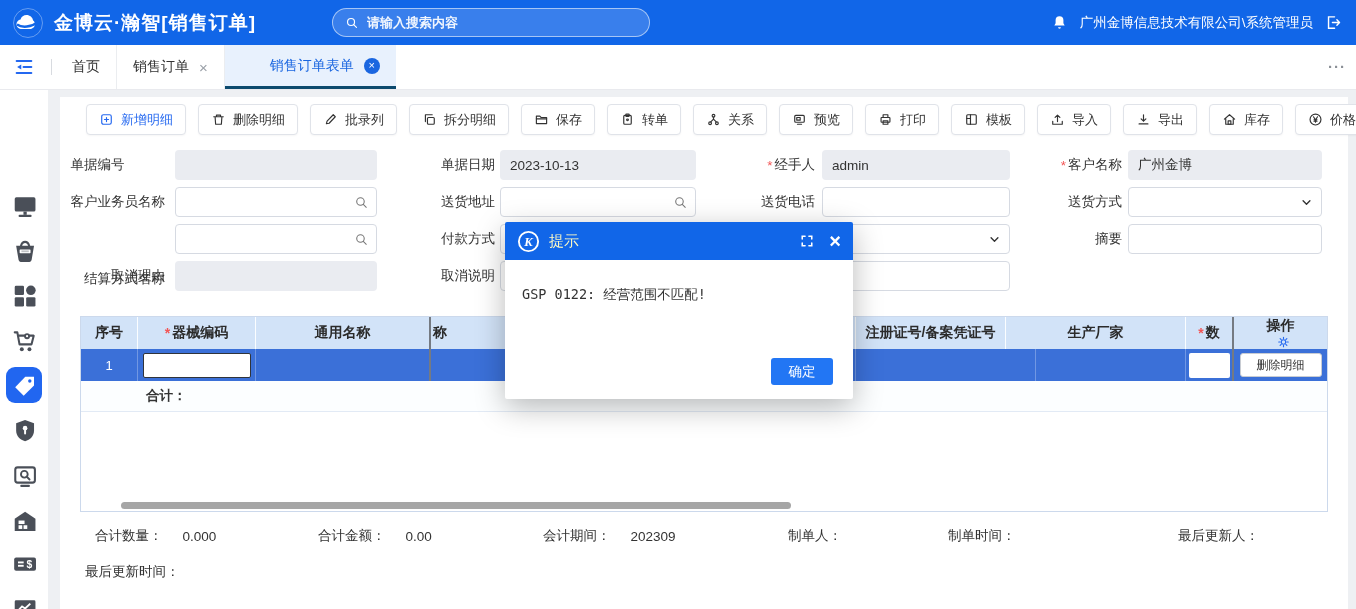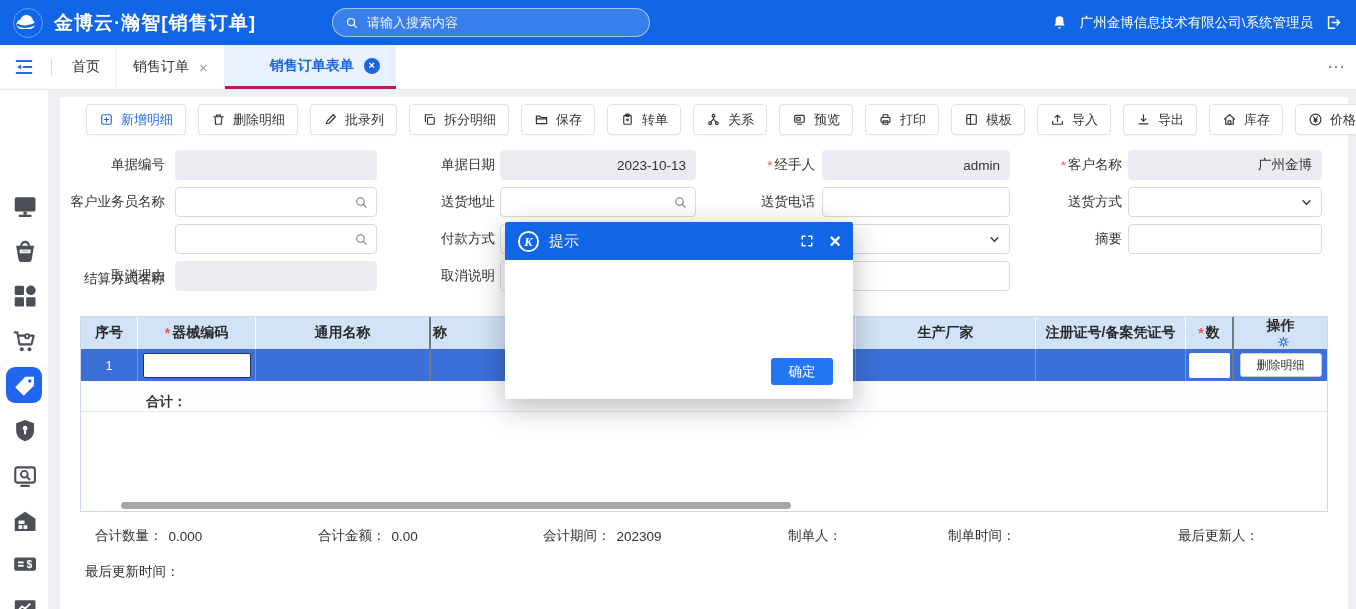--- a/index.html
+++ b/index.html
@@ -4,33 +4,33 @@
 <style>
   * { margin:0; padding:0; box-sizing:border-box; }
   html,body { width:1356px; height:609px; overflow:hidden; font-family:"Liberation Sans","DejaVu Sans",sans-serif; background:#eef0f3; position:relative; }
 
   
   .topbar{position:absolute;left:0;top:0;width:1356px;height:45px;background:#1166e8;display:flex;align-items:center;z-index:5;}
   .logo{margin-left:12px;width:32px;height:32px;flex:none;}
   .app-title{color:#fff;font-size:19px;font-weight:bold;margin-left:10px;letter-spacing:1px;white-space:nowrap;}
   .search-pill{position:absolute;left:332px;top:8px;width:318px;height:29px;border-radius:15px;background:rgba(255,255,255,.17);border:1px solid rgba(255,255,255,.55);display:flex;align-items:center;padding:0 12px;}
   .search-pill svg{width:14px;height:14px;flex:none;margin-right:8px;}
-  .search-pill input{background:transparent;border:none;outline:none;color:#e5e5e5;font-size:13px;width:100%;font-family:inherit;}
+  .search-pill input{background:transparent;border:none;outline:none;color:#e5e5e5;font-size:13px;width:100%;font-family:inherit;font-weight:bold;}
   .search-pill input::placeholder{color:rgba(255,255,255,.92);}
   .top-right{position:absolute;right:14px;top:0;height:45px;display:flex;align-items:center;gap:12px;color:#fff;font-size:13.5px;white-space:nowrap;}
   .top-right svg{width:17px;height:17px;}
 
   
   .tabbar{position:absolute;left:0;top:45px;width:1356px;height:45px;background:#fff;border-bottom:1px solid #e9eaee;display:flex;align-items:stretch;z-index:4;}
   .collapse{width:26px;margin-left:13px;display:flex;align-items:center;cursor:pointer;}
   .collapse svg{width:22px;height:22px;}
   .tab-sep{width:1px;height:16px;background:#d8dbe0;align-self:center;margin-left:12px;}
   .tabs{display:flex;margin-left:4px;}
   .tab{display:flex;align-items:center;padding:0 16px;font-size:14px;color:#333;border-right:1px solid #ebedf0;cursor:pointer;}
-  .tab.active{background:#e8f1fd;color:#1a66e0;border-right:none;border-bottom:3px solid #be185d;font-weight:bold;padding-left:45px;}
+  .tab.active{background:#e8f1fd;color:#1a66e0;border-right:none;border-bottom:3px solid #0c4a6e;font-weight:normal;padding-left:45px;}
   .close-x{margin-left:10px;color:#9aa0a8;font-size:15px;line-height:1;}
   .close-dot{margin-left:10px;width:16px;height:16px;border-radius:50%;background:#1a66e0;color:#fff;font-size:11px;display:flex;align-items:center;justify-content:center;line-height:1;}
   .tabs-more{position:absolute;right:10px;top:0;height:42px;display:flex;align-items:center;color:#8a8f96;font-weight:bold;letter-spacing:1px;font-size:15px;}
 
   
   .sidebar{position:absolute;left:0;top:90px;width:48px;bottom:0;background:#fff;z-index:3;}
   .side-item{position:absolute;left:12px;width:24px;height:24px;color:#4a4f58;cursor:pointer;}
   .side-item svg{width:24px;height:24px;display:block;}
   .side-item.active{left:6px;width:36px;height:36px;background:#2166f0;border-radius:9px;color:#fff;display:flex;align-items:center;justify-content:center;}
   .side-item.active svg{width:22px;height:22px;}
@@ -45,43 +45,43 @@
   .toolbar{position:absolute;left:26px;top:7px;display:flex;gap:12px;}
   .tbtn{height:31px;padding:0 12px;border:1px solid #e0e3e9;border-radius:4px;background:#fff;display:flex;align-items:center;gap:7px;font-size:13px;color:#333;cursor:pointer;box-shadow:0 1px 2px rgba(0,0,0,.04);white-space:nowrap;}
   .tbtn svg{width:15px;height:15px;stroke:#555;fill:none;stroke-width:1.5;stroke-linecap:round;stroke-linejoin:round;}
   .tbtn.primary{color:#2468f0;}
   .tbtn.primary svg{stroke:#2468f0;}
 
   
   .flabel{position:absolute;height:30px;display:flex;align-items:center;justify-content:flex-end;font-size:13.5px;color:#333;white-space:nowrap;}
   .star{color:#f25555;margin-right:2px;}
   .finput{position:absolute;height:30px;border-radius:4px;font-size:13.5px;color:#333;display:flex;align-items:center;padding:0 10px;cursor:text;}
-  .finput.disabled{background:#eaecf1;justify-content:flex-end;}
+  .finput.disabled{background:#eaecf1;}
   .finput.text,.finput.search,.finput.select{background:#fff;border:1px solid #d6dae2;}
   .finput.select{cursor:pointer;}
   .ficon{position:absolute;right:7px;width:15px;height:15px;}
 
   
   .grid{position:absolute;left:20px;top:219px;width:1248px;height:196px;border:1px solid #ccd9ec;background:#fff;}
   .ghead{display:flex;height:32px;background:#d2e3f8;}
   .hcell{display:flex;align-items:center;justify-content:center;font-size:14px;font-weight:bold;color:#2b2b2b;border-right:1px solid rgba(255,255,255,.9);flex:none;}
   .hcell.left{justify-content:flex-start;padding-left:3px;}
   .hcell svg{width:15px;height:15px;margin-left:6px;}
   .grow{display:flex;height:32px;background:#3b70d8;}
   .rcell{display:flex;align-items:center;justify-content:center;border-right:1px solid rgba(255,255,255,.28);color:#fff;font-size:13px;flex:none;}
   .code-input{width:108px;height:25px;background:#fff;border:1.5px solid #30343a;border-radius:2px;}
   .qty-input{width:41px;height:25px;background:#fff;border-radius:2px;}
   .del-btn{width:82px;height:24px;background:#fff;border:1px solid #c8ccd3;border-radius:3px;font-size:12px;color:#333;display:flex;align-items:center;justify-content:center;cursor:pointer;}
-  .trow{height:31px;background:#fcfeff;border-bottom:1px solid #e2eaf5;display:flex;align-items:flex-end;font-size:13.5px;font-weight:bold;color:#333;padding-left:65px;}
+  .trow{height:31px;background:#fcfeff;border-bottom:1px solid #e2eaf5;display:flex;align-items:center;font-size:13.5px;font-weight:bold;color:#333;padding-left:65px;}
   .vsep{position:absolute;top:0;width:2px;height:64px;background:#757a82;}
   .hthumb{position:absolute;left:40px;bottom:2px;width:670px;height:7px;border-radius:4px;background:#a6a6a6;cursor:pointer;}
 
   
   .sum-item{position:absolute;display:flex;font-size:13.5px;color:#333;height:18px;align-items:center;white-space:nowrap;}
-  .sum-item .val{margin-left:6px;}
+  .sum-item .val{margin-left:20px;}
 
   
   .dialog{position:absolute;left:505px;top:222px;width:348px;height:177px;background:#fff;box-shadow:0 8px 30px rgba(0,0,0,.28);z-index:100;border-radius:2px;}
   .dlg-head{height:38px;background:#1166e8;display:flex;align-items:center;padding:0 12px;border-radius:2px 2px 0 0;cursor:move;}
   .dlg-logo{width:23px;height:23px;flex:none;}
   .dlg-title{color:#fef9c3;font-size:15px;margin-left:9px;}
   .dlg-icons{margin-left:auto;display:flex;align-items:center;gap:15px;}
   .dlg-max{width:14px;height:14px;cursor:pointer;}
   .dlg-close{color:#fff;font-size:20px;font-weight:bold;line-height:1;cursor:pointer;}
   .dlg-body{padding:26px 17px 0;font-family:"DejaVu Sans Mono","Liberation Mono",monospace;font-size:13.5px;color:#333;}
@@ -316,21 +316,21 @@
         </div>
         <div class="tbtn">
           <svg viewBox="0 0 22 22">
             <circle cx="11" cy="11" r="8" fill="none" stroke="currentColor" stroke-width="1.7" stroke-linecap="round" stroke-linejoin="round"></circle>
             <path d="M8 7l3 4.5L14 7M11 11.5V15M8.8 11.5h4.4M8.8 13.5h4.4" fill="none" stroke="currentColor" stroke-width="1.7" stroke-linecap="round" stroke-linejoin="round"></path>
           </svg>
           <span>价格</span>
         </div>
       </div>
     <div id="form-area">
-        <div class="flabel" style="left: -30px; top: 53px; width: 135px;">
+        <div class="flabel" style="left: -30px; top: 53px; width: 135px; justify-content: center;">
           <span>单据编号</span>
         </div>
         <div class="finput disabled" style="left: 115px; top: 53px; width: 202px;">
           <span></span>
         </div>
         <div class="flabel" style="left: 335px; top: 53px; width: 100px;">
           <span>单据日期</span>
         </div>
         <div class="finput disabled" style="left: 440px; top: 53px; width: 196px;">
           <span>2023-10-13</span>
@@ -437,25 +437,25 @@
           <div class="hcell" style="width: 118px;">
             <span class="star">*</span>
             <span>器械编码</span>
           </div>
           <div class="hcell" style="width: 174px;">
             <span>通用名称</span>
           </div>
           <div class="hcell left" style="width: 426px;">
             <span>称</span>
           </div>
+          <div class="hcell" style="width: 150px;">
+            <span>注册证号/备案凭证号</span>
+          </div>
           <div class="hcell" style="width: 180px;">
             <span>生产厂家</span>
-          </div>
-          <div class="hcell" style="width: 150px;">
-            <span>注册证号/备案凭证号</span>
           </div>
           <div class="hcell" style="width: 47px;">
             <span class="star">*</span>
             <span>数</span>
           </div>
           <div class="hcell" style="width: 96px; flex-direction: column;">
             <span>操作</span>
             <svg viewBox="0 0 22 22">
               <circle cx="11" cy="11" r="3.4" fill="none" stroke="#2468f0" stroke-width="1.6"></circle>
               <g stroke="#2468f0" stroke-width="1.8" stroke-linecap="round">
@@ -530,14 +530,15 @@
       <text x="11" y="15.2" text-anchor="middle" font-size="12" font-style="italic" font-weight="bold" fill="#fff" font-family="Liberation Serif, serif">K</text>
     </svg>
     <span class="dlg-title">提示</span>
     <span class="dlg-icons">
       <svg class="dlg-max" viewBox="0 0 22 22">
         <path d="M3.5 8V3.5H8M14 3.5h4.5V8M18.5 14v4.5H14M8 18.5H3.5V14" fill="none" stroke="#fff" stroke-width="2.4" stroke-linecap="round"></path>
       </svg>
       <span class="dlg-close">×</span>
     </span>
   </div>
+  <div class="dlg-body">GSP 0122: 经营范围不匹配!</div>
   <button class="dlg-ok">确定</button>
 </div>
 
 </body></html>

